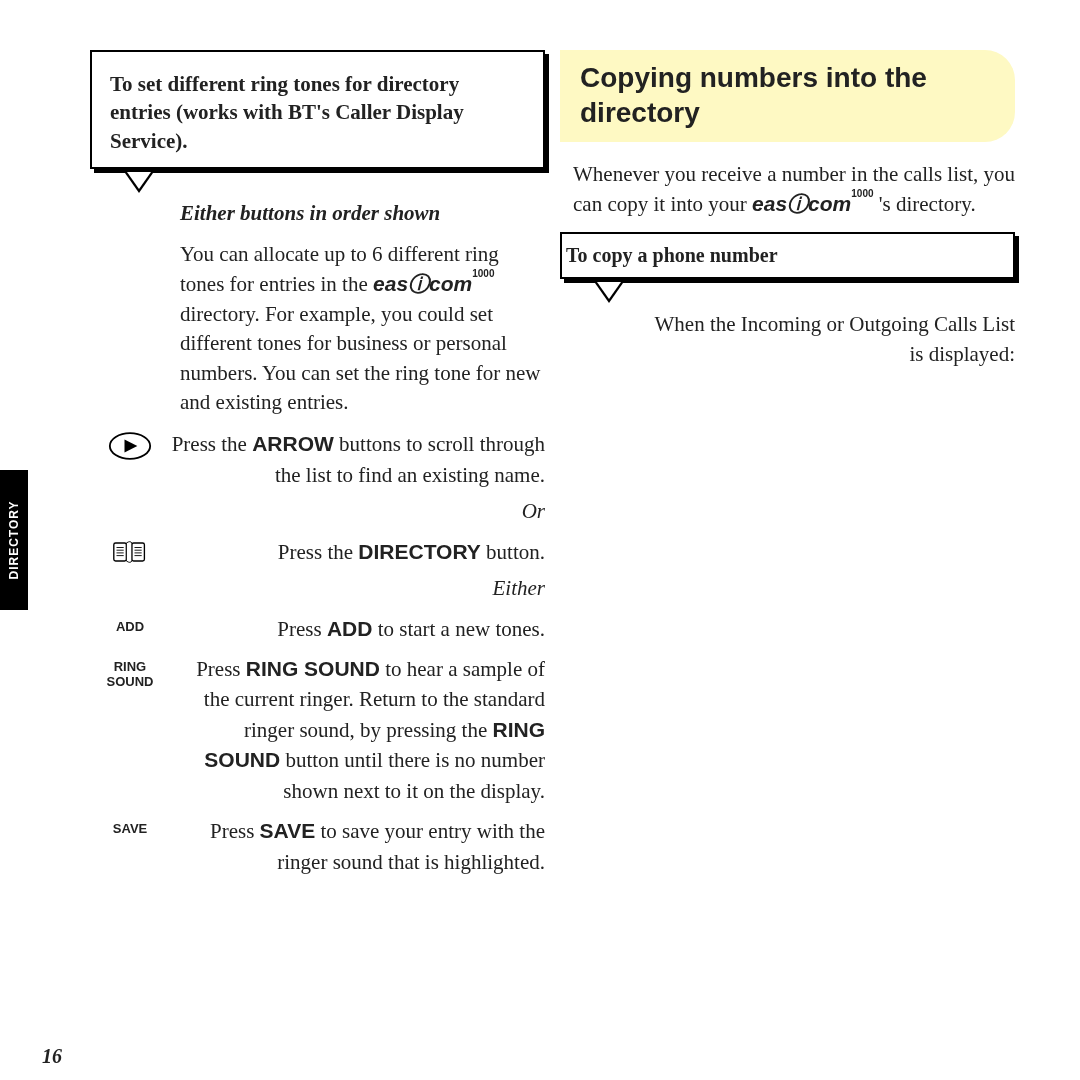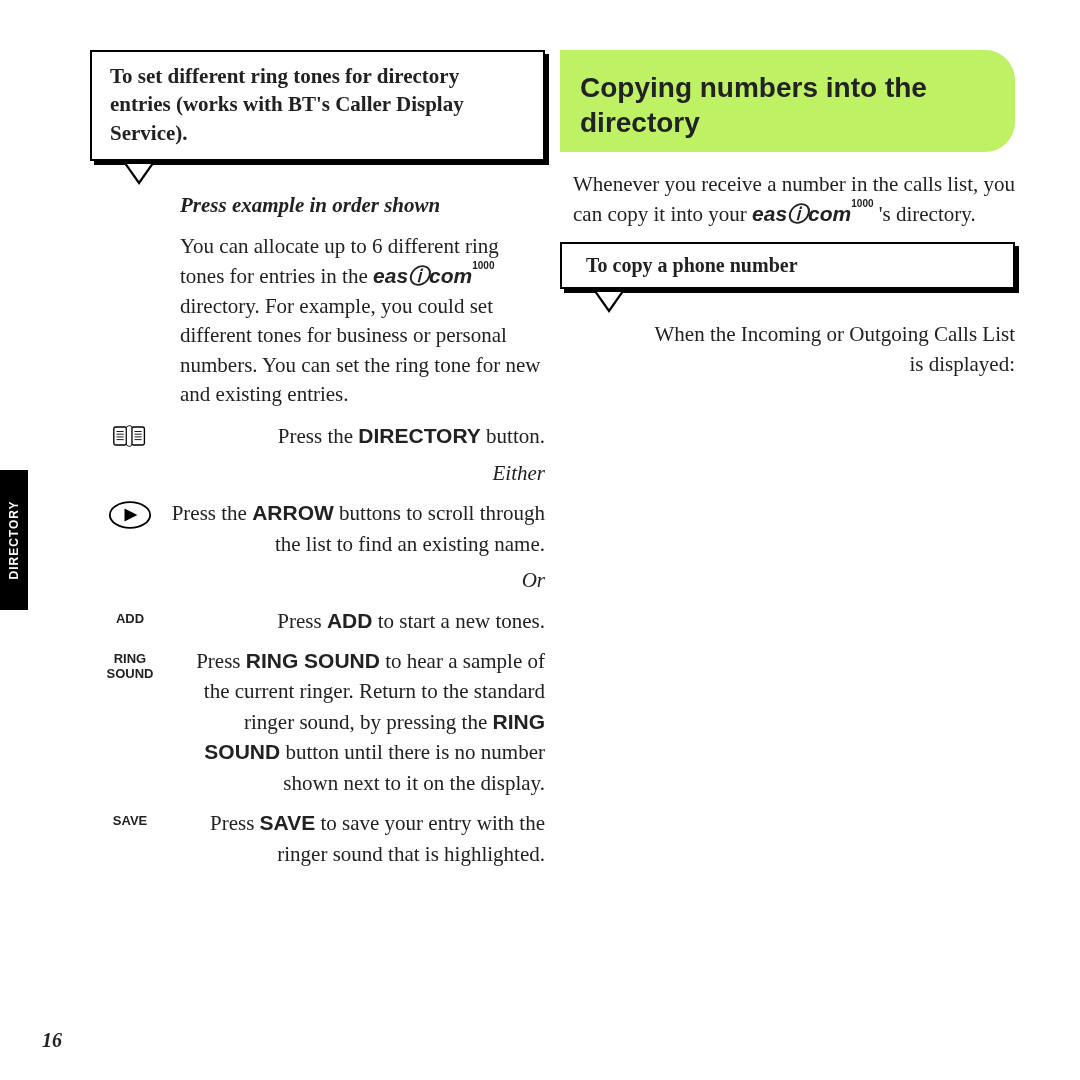--- a/index.html
+++ b/index.html
@@ -1,33 +1,33 @@
 <!DOCTYPE html>
 <html><head>
 <meta charset="utf-8">
 <style>
   html,body{margin:0;padding:0;width:1080px;height:1080px;background:#fff;font-family:Georgia,'Times New Roman',serif;color:#222;}
   .page{position:relative;width:1080px;height:1080px;overflow:hidden;}
   .side-tab{position:absolute;left:0;top:470px;width:28px;height:140px;background:#000;color:#fff;}
   .side-tab span{position:absolute;left:50%;top:50%;transform:translate(-50%,-50%) rotate(-90deg);font-family:Arial,Helvetica,sans-serif;font-size:12px;letter-spacing:1px;font-weight:bold;white-space:nowrap;}
-  .page-num{position:absolute;left:42px;bottom:28px;font-style:italic;font-weight:bold;font-size:20px;}
+  .page-num{position:absolute;left:42px;bottom:12px;font-style:italic;font-weight:bold;font-size:20px;}
   .col{position:absolute;top:50px;width:455px;}
   .col-left{left:90px;}
   .col-right{left:560px;}
-  .title-box{border:2px solid #000;padding:10px 18px 12px;font-weight:bold;font-size:21px;line-height:1.35;font-family:Georgia,serif;position:relative;background:#fff;box-shadow:4px 4px 0 #000;}
+  .title-box{border:2px solid #000;padding:18px 18px 12px;font-weight:bold;font-size:21px;line-height:1.35;font-family:Georgia,serif;position:relative;background:#fff;box-shadow:4px 4px 0 #000;}
   .pointer{position:absolute;left:35px;width:0;height:0;border-left:14px solid transparent;border-right:14px solid transparent;border-top:20px solid #000;}
   .pointer.white{left:37px;border-left:12px solid transparent;border-right:12px solid transparent;border-top:17px solid #fff;margin-top:-20px;}
   .sub-instr{font-style:italic;font-weight:600;font-size:21px;margin:32px 0 14px 90px;}
   .body-text{font-size:21px;line-height:1.4;margin:12px 0 12px 90px;}
   .step{display:flex;align-items:flex-start;margin:10px 0 10px 0;}
   .step .icon{flex:0 0 80px;display:flex;justify-content:center;align-items:flex-start;padding-top:2px;}
   .step .txt{flex:1;font-size:21px;line-height:1.45;text-align:right;}
   .step .txt .em{font-style:italic;}
   .label-btn{font-family:Arial,Helvetica,sans-serif;font-weight:bold;font-size:13px;text-align:center;line-height:1.15;margin-top:4px;}
-  .heading-bar{background:#bef264;border-radius:0 30px 30px 0;padding:20px 20px 12px;font-family:Arial,Helvetica,sans-serif;font-weight:bold;font-size:28px;line-height:1.25;color:#222;}
+  .heading-bar{background:#fef9c3;border-radius:0 30px 30px 0;padding:10px 20px 12px;font-family:Arial,Helvetica,sans-serif;font-weight:bold;font-size:28px;line-height:1.25;color:#222;}
   .word-bold{font-weight:bold;font-family:Arial,Helvetica,sans-serif;}
   .brand{font-family:Arial,Helvetica,sans-serif;font-weight:bold;font-style:italic;}
   .brand sup{font-size:10px;font-style:normal;position:relative;top:-6px;}
   .dir-icon{width:36px;height:26px;}
   .arrow-oval{width:44px;height:30px;}
 </style>
 </head>
 <body>
 <div class="page">
 
@@ -38,26 +38,39 @@
 
 <div class="col col-left">
   <div class="title-box">
     <span>To set different ring tones for directory entries (works with BT's Caller Display Service).</span>
   </div>
   <div style="position:relative;height:0;">
     <div class="pointer" style="top:4px;"></div>
     <div class="pointer white" style="top:23px;"></div>
   </div>
 
-  <div class="sub-instr">Press example in order shown</div>
+  <div class="sub-instr">Either buttons in order shown</div>
 
   <div class="body-text">
     <span>You can allocate up to 6 different ring tones for entries in the </span>
     <span class="brand"><span>easⓘcom</span><sup>1000</sup></span>
     <span> directory. For example, you could set different tones for business or personal numbers. You can set the ring tone for new and existing entries.</span>
+  </div>
+
+  <div class="step">
+    <div class="icon">
+      <svg class="arrow-oval" viewBox="0 0 48 32">
+        <ellipse cx="24" cy="16" rx="22" ry="14" fill="none" stroke="#000" stroke-width="2"></ellipse>
+        <polygon points="18,9 18,23 32,16" fill="#000"></polygon>
+      </svg>
+    </div>
+    <div class="txt">
+      <span>Press the </span><span class="word-bold">ARROW</span><span> buttons to scroll through the list to find an existing name.</span>
+      <div class="em" style="margin-top:6px;">Or</div>
+    </div>
   </div>
 
   <div class="step">
     <div class="icon">
       <svg class="dir-icon" viewBox="0 0 40 28">
         <rect x="2" y="4" width="14" height="20" fill="none" stroke="#000" stroke-width="1.5" rx="2"></rect>
         <rect x="22" y="4" width="14" height="20" fill="none" stroke="#000" stroke-width="1.5" rx="2"></rect>
         <line x1="5" y1="9" x2="13" y2="9" stroke="#000"></line>
             <line x1="5" y1="12" x2="13" y2="12" stroke="#000"></line>
         <line x1="5" y1="15" x2="13" y2="15" stroke="#000"></line>
@@ -65,33 +78,20 @@
         <line x1="25" y1="9" x2="33" y2="9" stroke="#000"></line>
             <line x1="25" y1="12" x2="33" y2="12" stroke="#000"></line>
         <line x1="25" y1="15" x2="33" y2="15" stroke="#000"></line>
             <line x1="25" y1="18" x2="33" y2="18" stroke="#000"></line>
         <path d="M16 4 C19 2,21 2,22 4 L22 24 C21 26,19 26,16 24 Z" fill="#fff" stroke="#000" stroke-width="1"></path>
       </svg>
     </div>
     <div class="txt">
       <span>Press the </span><span class="word-bold">DIRECTORY</span><span> button.</span>
       <div class="em" style="margin-top:6px;">Either</div>
-    </div>
-  </div>
-
-  <div class="step">
-    <div class="icon">
-      <svg class="arrow-oval" viewBox="0 0 48 32">
-        <ellipse cx="24" cy="16" rx="22" ry="14" fill="none" stroke="#000" stroke-width="2"></ellipse>
-        <polygon points="18,9 18,23 32,16" fill="#000"></polygon>
-      </svg>
-    </div>
-    <div class="txt">
-      <span>Press the </span><span class="word-bold">ARROW</span><span> buttons to scroll through the list to find an existing name.</span>
-      <div class="em" style="margin-top:6px;">Or</div>
     </div>
   </div>
 
   <div class="step">
     <div class="icon">
           <div class="label-btn">ADD</div>
         </div>
     <div class="txt">
       <span>Press </span><span class="word-bold">ADD</span><span> to start a new tones.</span>
     </div>
@@ -120,21 +120,21 @@
 
 <div class="col col-right">
   <div class="heading-bar">Copying numbers into the directory</div>
 
   <div class="body-text" style="margin-left:13px;margin-top:18px;">
     <span>Whenever you receive a number in the calls list, you can copy it into your </span>
     <span class="brand"><span>easⓘcom</span><sup>1000</sup></span>
     <span> 's directory.</span>
   </div>
 
-  <div class="title-box" style="margin-top:10px;padding:8px 24px;font-size:20px;">
+  <div class="title-box" style="margin-top:10px;padding:8px 4px;font-size:20px;">
     <span>To copy a phone number</span>
   </div>
   <div style="position:relative;height:0;">
     <div class="pointer" style="top:4px;"></div>
     <div class="pointer white" style="top:23px;"></div>
   </div>
 
   <div class="step" style="margin-top:30px;">
     <div class="icon"></div>
     <div class="txt">When the Incoming or Outgoing Calls List is displayed:</div>

